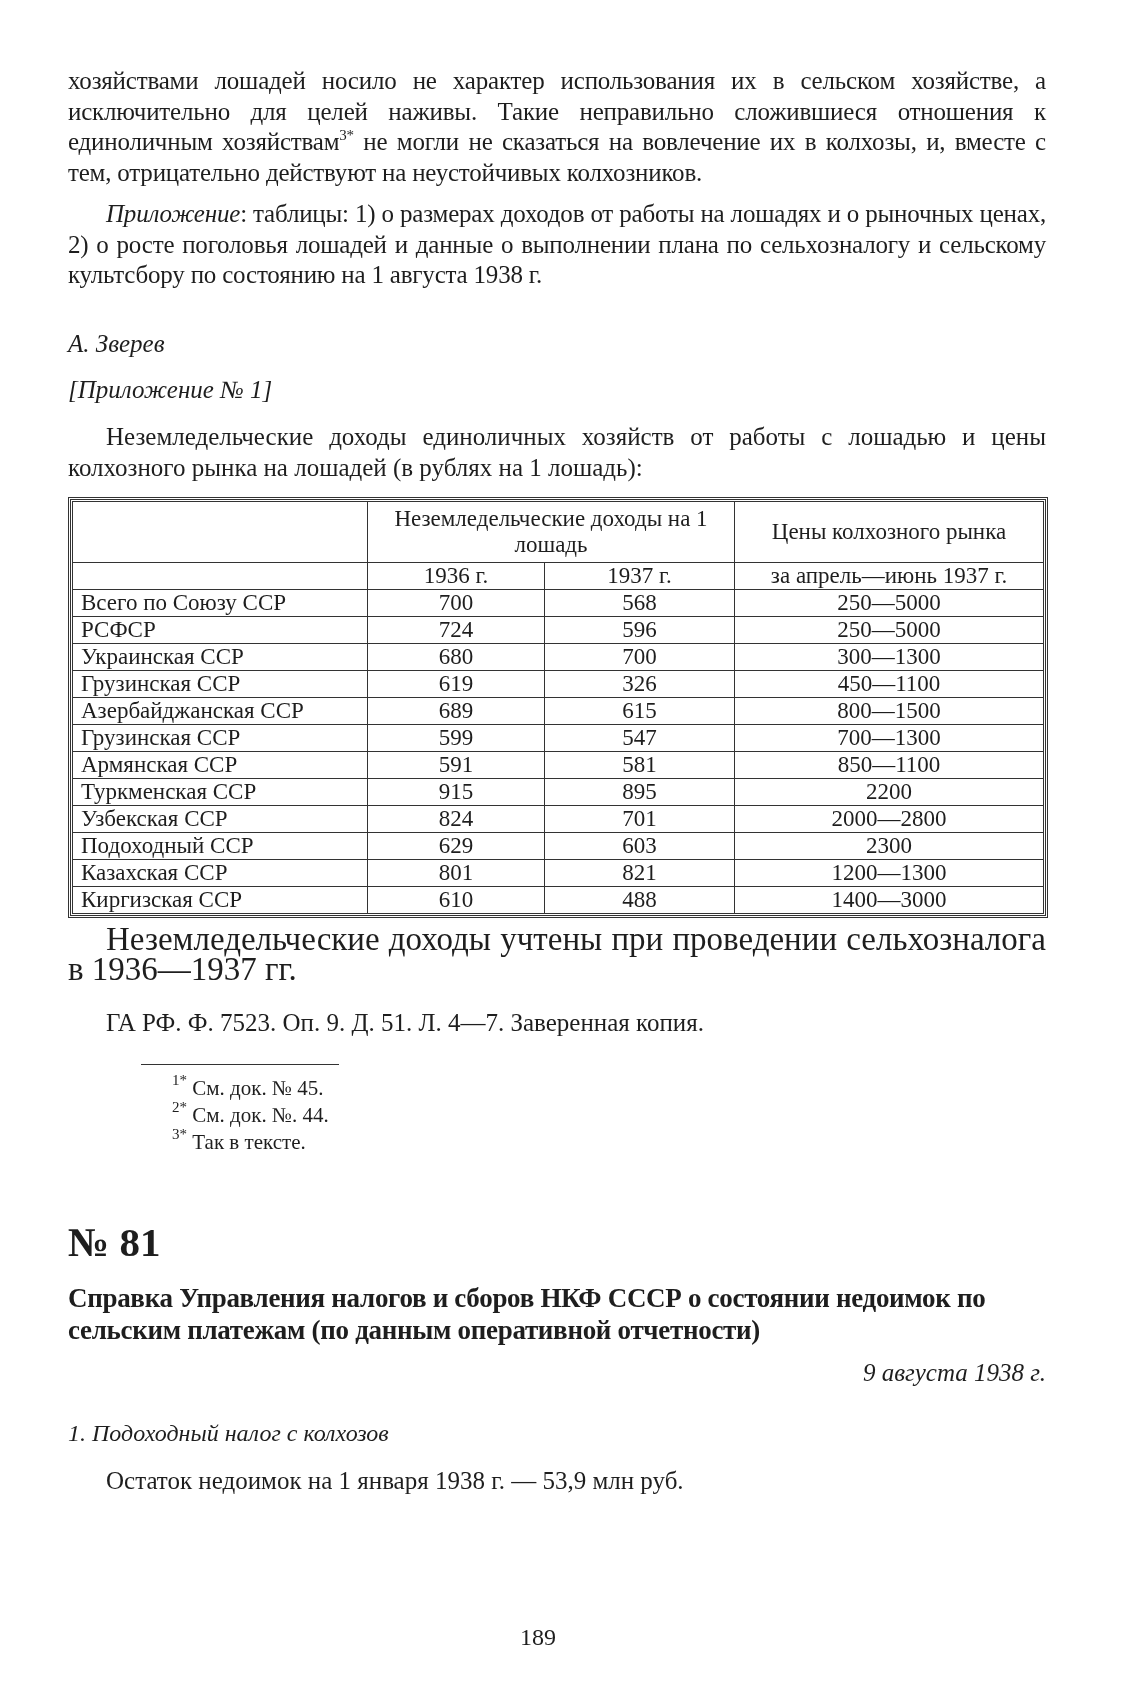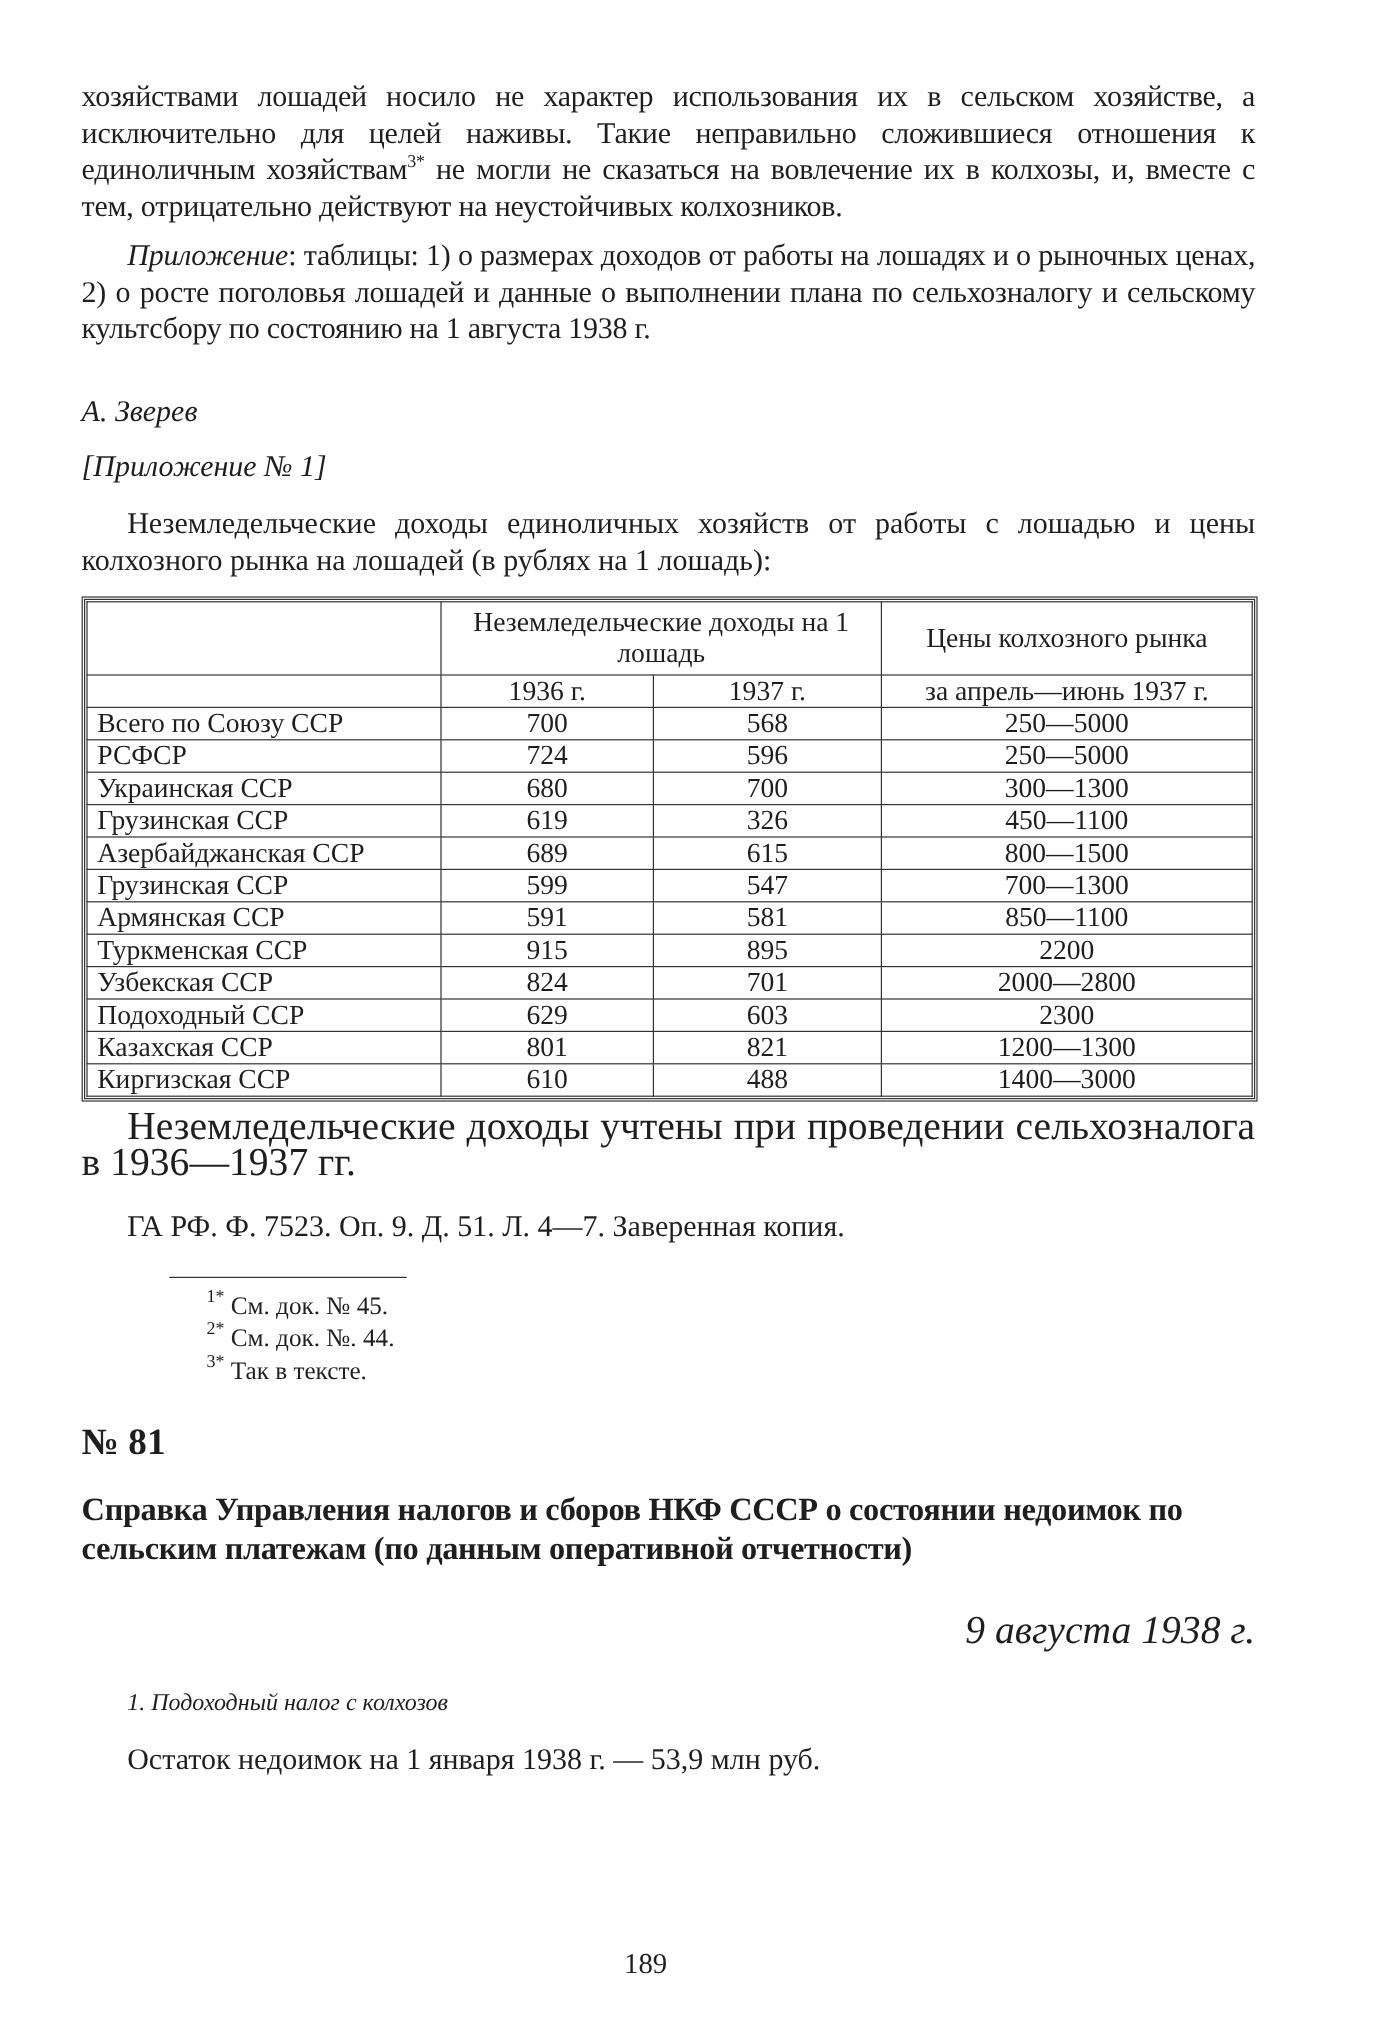--- a/index.html
+++ b/index.html
@@ -84,44 +84,43 @@
     }
     .footnotes {
       margin-left: 104px;
       margin-top: 10px;
       font-size: 21px;
       line-height: 27px;
     }
     .doc-number {
       font-family: "Liberation Serif", serif;
       font-weight: bold;
-      font-size: 31px;
+      font-size: 41px;
       line-height: 36px;
-      margin-top: 28px;
+      margin-top: 68px;
     }
     .doc-title {
       font-weight: bold;
       font-size: 27px;
       line-height: 32px;
       margin-top: 22px;
       letter-spacing: -0.3px;
     }
     .doc-date {
       font-style: italic;
-      font-size: 33px;
+      font-size: 25px;
       line-height: 30px;
       text-align: right;
-      margin-top: 38px;
+      margin-top: 12px;
     }
     .section-head {
       font-style: italic;
-      font-size: 20px;
+      font-size: 24px;
       line-height: 30px;
       margin-top: 30px;
-      margin-left: 38px;
     }
     .body-line {
       font-size: 25px;
       line-height: 30px;
       margin-top: 18px;
       margin-left: 38px;
     }
     .page-num {
       position: absolute;
       left: 0;

